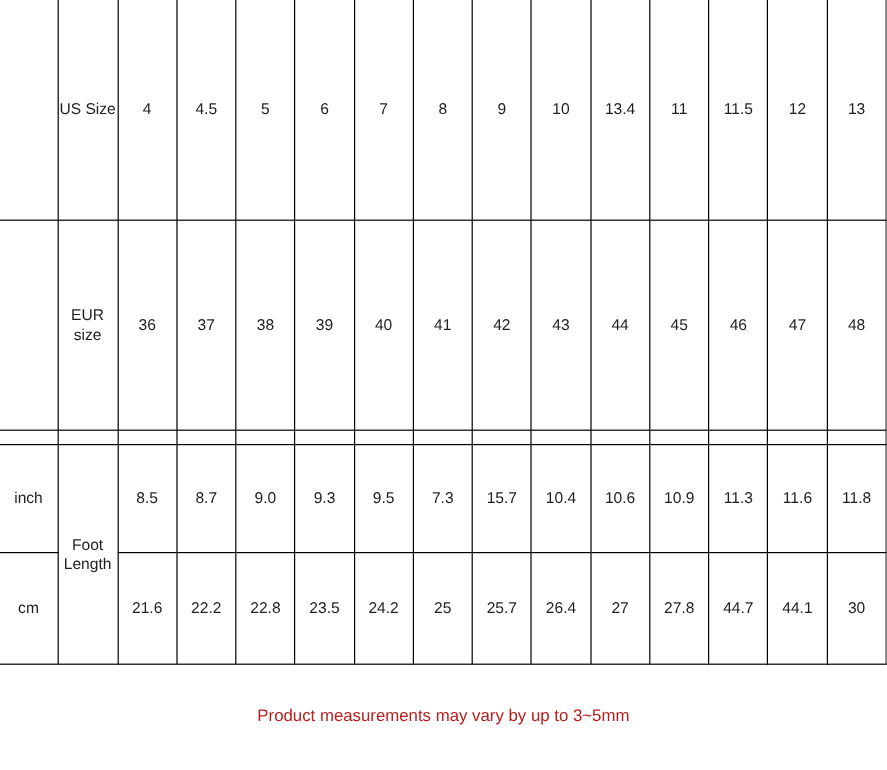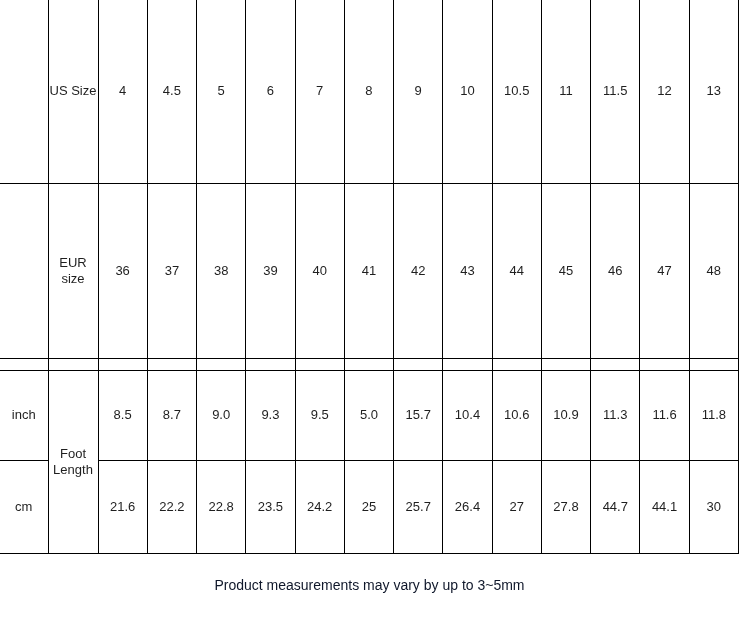--- a/index.html
+++ b/index.html
@@ -49,25 +49,25 @@
 
   td.v-bottom {
     vertical-align: bottom;
     padding-bottom: 2px;
   }
   td.foot-length {
     vertical-align: middle;
     line-height: 16px;
   }
   .footnote {
-    margin-top: 23px;
+    margin-top: 34px;
     width: 739px;
     text-align: center;
     font-size: 14px;
-    color: #0f172a;
+    color: #b91c1c;
   }
 </style>
 </head>
 <body>
 
 <div id="page">
   <table class="size-chart">
     <colgroup>
       <col style="width:48px">
       <col style="width:50px">
@@ -91,21 +91,21 @@
       <td class="gray first-col"></td>
       <td class="gray">US Size</td>
       <td>4</td>
       <td>4.5</td>
       <td>5</td>
       <td>6</td>
       <td>7</td>
       <td>8</td>
       <td>9</td>
       <td>10</td>
-      <td>10.5</td>
+      <td>13.4</td>
       <td>11</td>
       <td>11.5</td>
       <td>12</td>
       <td>13</td>
     </tr>
 
     <tr class="r-eur">
       <td class="gray first-col"></td>
       <td class="gray">EUR size</td>
       <td>36</td>
@@ -142,21 +142,21 @@
     </tr>
 
     <tr class="r-inch">
       <td class="gray first-col">inch</td>
       <td class="gray foot-length" rowspan="2">Foot Length</td>
       <td class="v-bottom">8.5</td>
       <td class="v-bottom">8.7</td>
       <td class="v-bottom">9.0</td>
       <td class="v-bottom">9.3</td>
       <td class="v-bottom">9.5</td>
-      <td class="v-bottom">5.0</td>
+      <td class="v-bottom">7.3</td>
       <td class="v-bottom">15.7</td>
       <td class="v-bottom">10.4</td>
       <td class="v-bottom">10.6</td>
       <td class="v-bottom">10.9</td>
       <td class="v-bottom">11.3</td>
       <td class="v-bottom">11.6</td>
       <td class="v-bottom">11.8</td>
     </tr>
 
     <tr class="r-cm">

